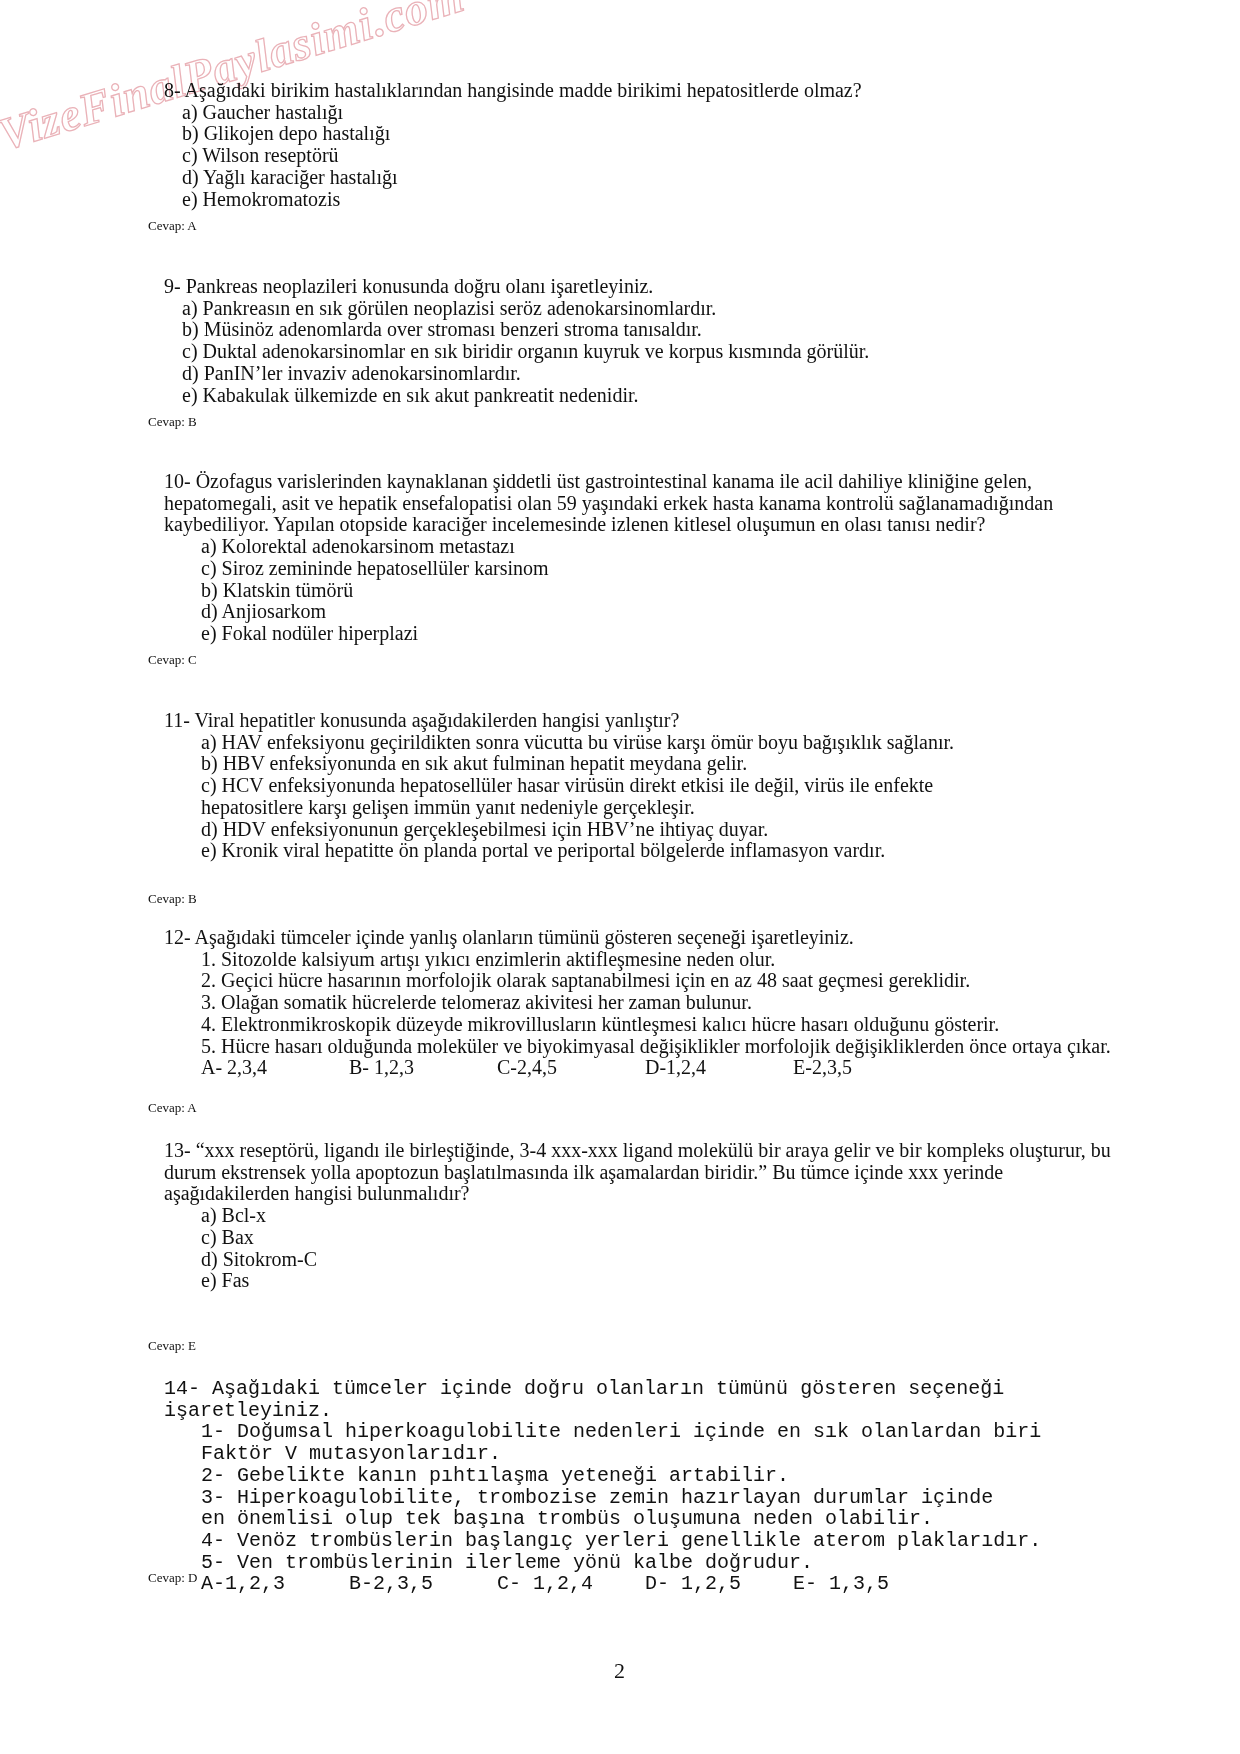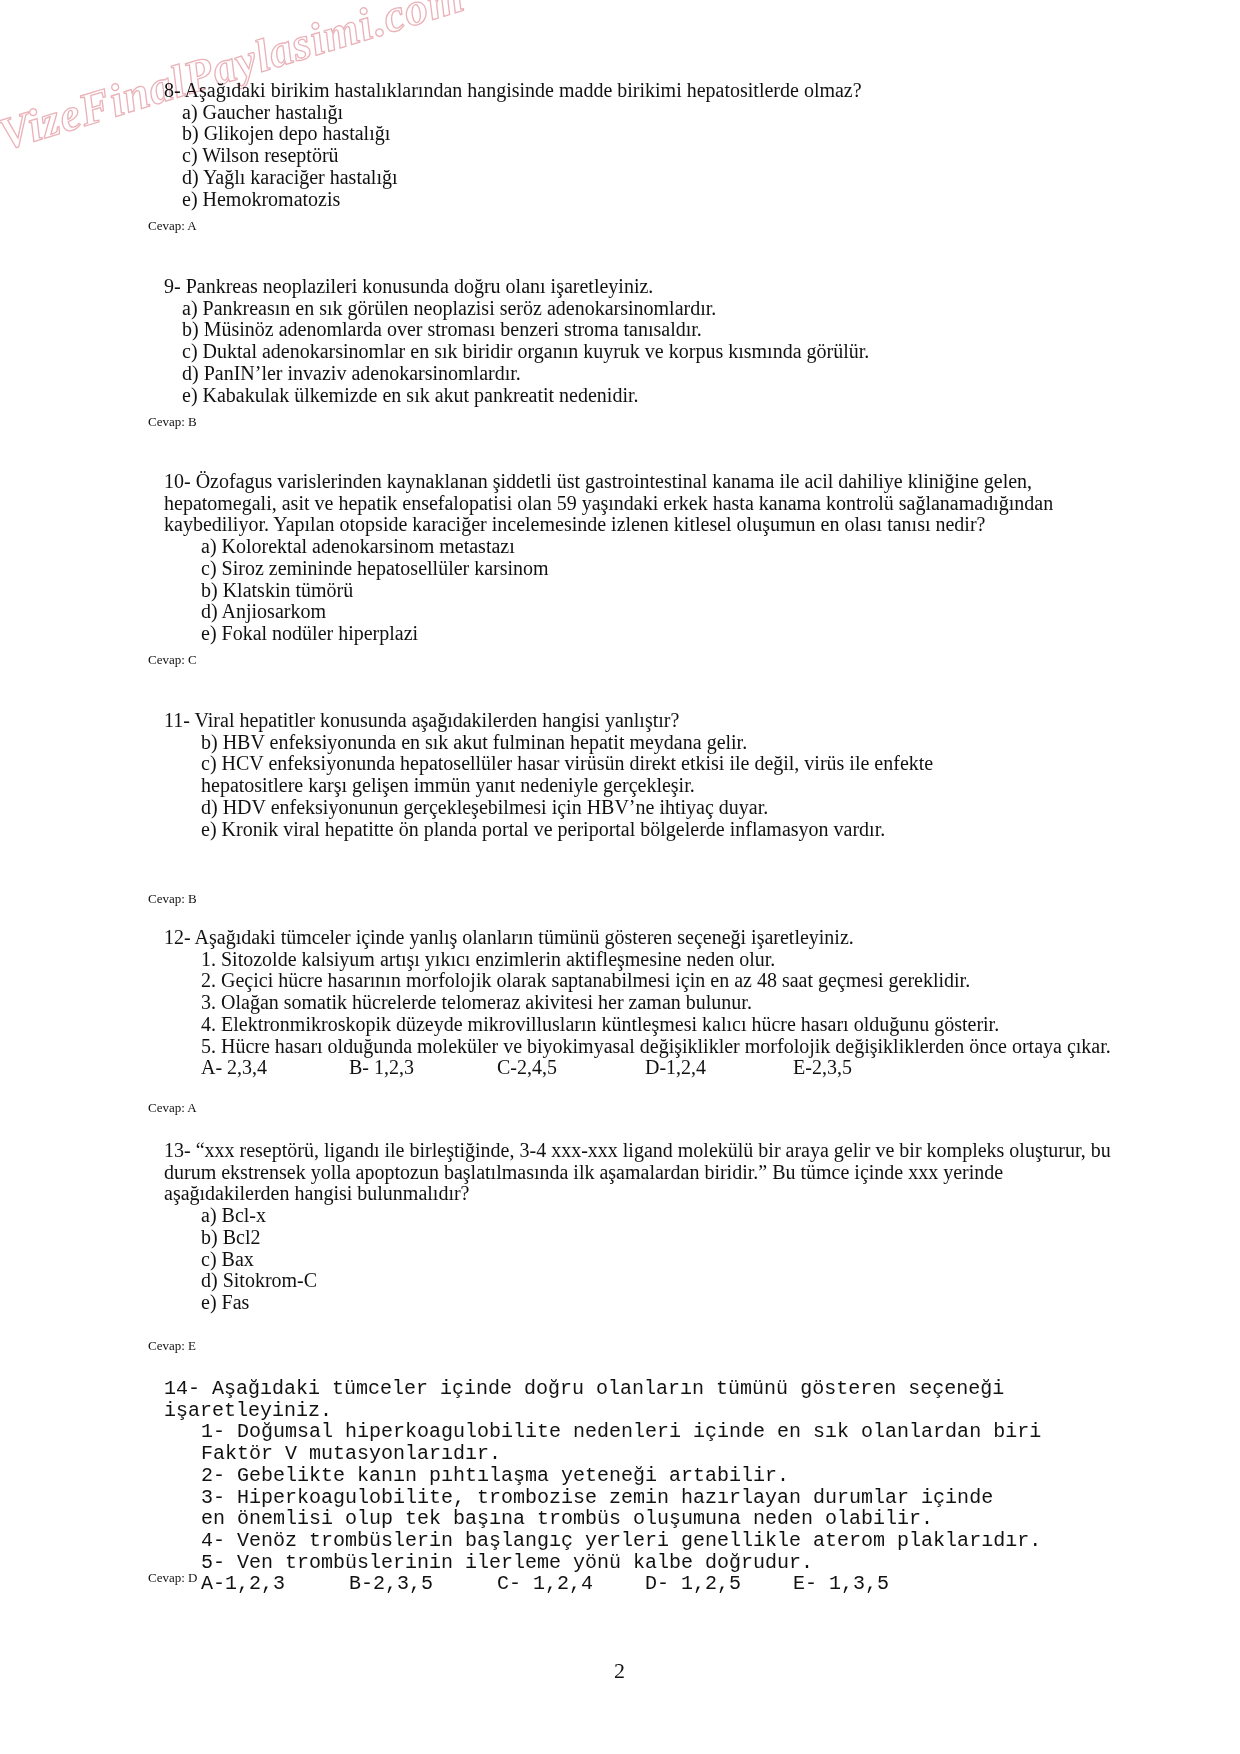--- a/index.html
+++ b/index.html
@@ -69,20 +69,21 @@
       <li>b) Klatskin tümörü</li>
       <li>d) Anjiosarkom</li>
       <li>e) Fokal nodüler hiperplazi</li>
     </ul>
   </div>
   <div class="answer" style="top:652px;">Cevap: C</div>
 
   <div class="q" style="top:710px;">
     <p class="stem"><span>11-</span> <span>Viral hepatitler konusunda aşağıdakilerden hangisi yanlıştır?</span></p>
     <ul class="opts ind2">
+      <li>a) HAV enfeksiyonu geçirildikten sonra vücutta bu virüse karşı ömür boyu bağışıklık sağlanır.</li>
       <li>b) HBV enfeksiyonunda en sık akut fulminan hepatit meydana gelir.</li>
       <li style="padding-right:120px;">c) HCV enfeksiyonunda hepatosellüler hasar virüsün direkt etkisi ile değil, virüs ile enfekte hepatositlere karşı gelişen immün yanıt nedeniyle gerçekleşir.</li>
       <li>d) HDV enfeksiyonunun gerçekleşebilmesi için HBV’ne ihtiyaç duyar.</li>
       <li>e) Kronik viral hepatitte ön planda portal ve periportal bölgelerde inflamasyon vardır.</li>
     </ul>
   </div>
   <div class="answer" style="top:891px;">Cevap: B</div>
 
   <div class="q" style="top:927px;">
     <p class="stem"><span>12-</span> <span>Aşağıdaki tümceler içinde yanlış olanların tümünü gösteren seçeneği işaretleyiniz.</span></p>
@@ -100,21 +101,20 @@
       <span>D-1,2,4</span>
       <span>E-2,3,5</span>
     </div>
   </div>
   <div class="answer" style="top:1100px;">Cevap: A</div>
 
   <div class="q" style="top:1140px;">
     <p class="stem"><span>13-</span> <span>“xxx reseptörü, ligandı ile birleştiğinde, 3-4 xxx-xxx ligand molekülü bir araya gelir ve bir kompleks oluşturur, bu durum ekstrensek yolla apoptozun başlatılmasında ilk aşamalardan biridir.” Bu tümce içinde xxx  yerinde aşağıdakilerden hangisi bulunmalıdır?</span></p>
     <ul class="opts ind2">
       <li>a) Bcl-x</li>
-      <li>b) Bcl2</li>
       <li>c) Bax</li>
       <li>d) Sitokrom-C</li>
       <li>e) Fas</li>
     </ul>
   </div>
   <div class="answer" style="top:1338px;">Cevap: E</div>
 
   <div class="q" style="top:1378px;font-family:Liberation Mono, monospace;">
     <p class="stem"><span>14-</span> <span>Aşağıdaki tümceler içinde doğru olanların tümünü gösteren seçeneği işaretleyiniz.</span></p>
     <ul class="opts ind2">

